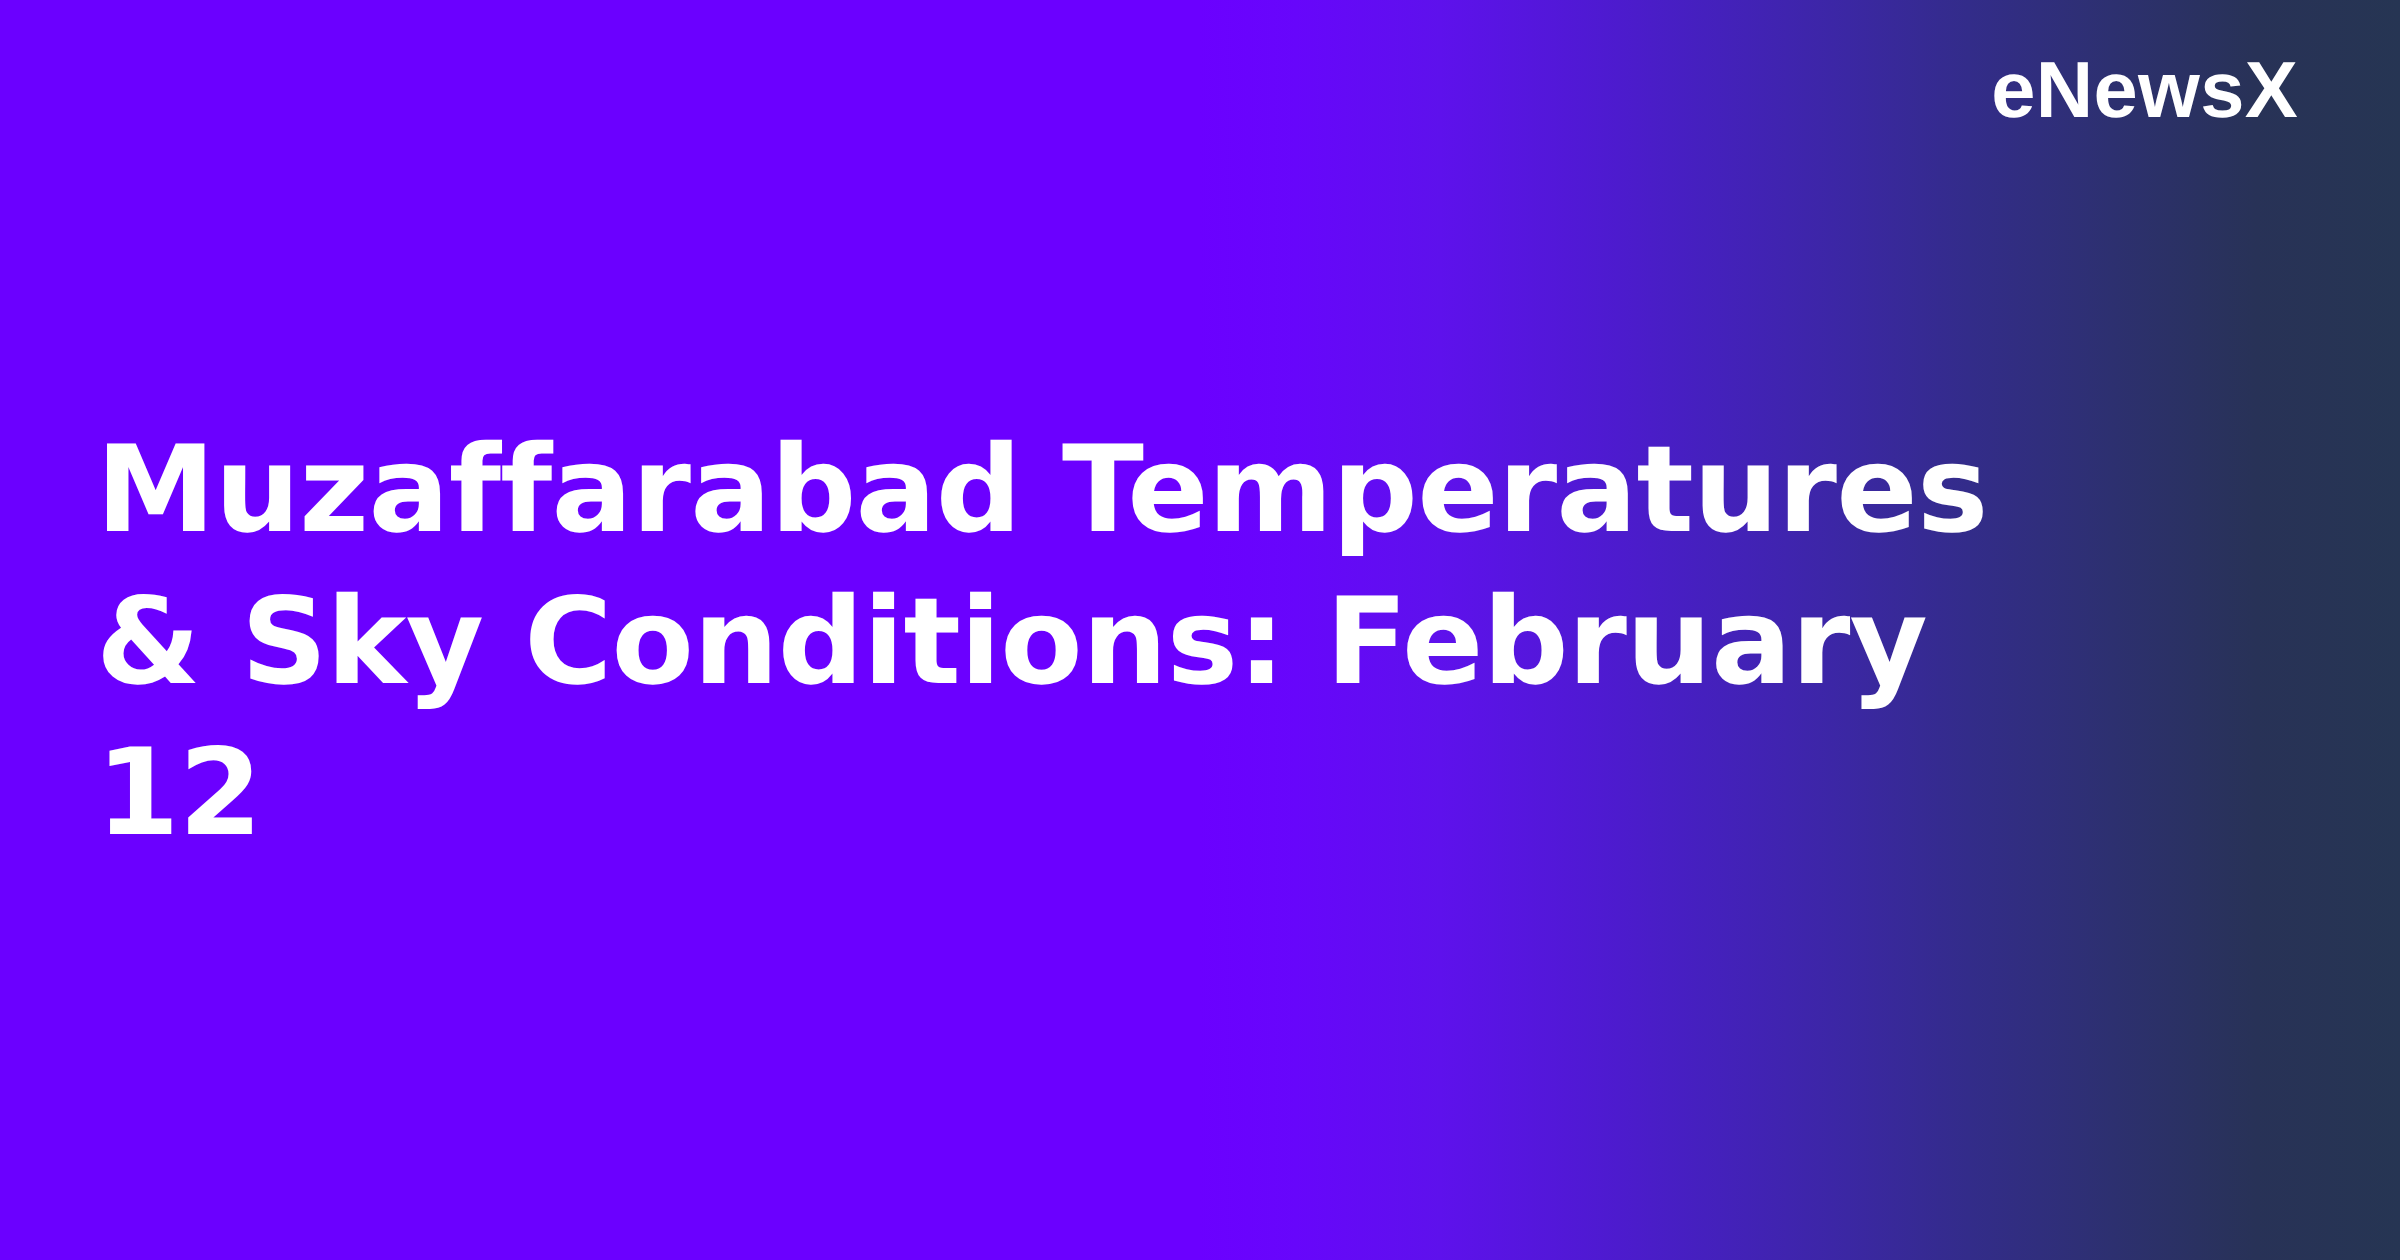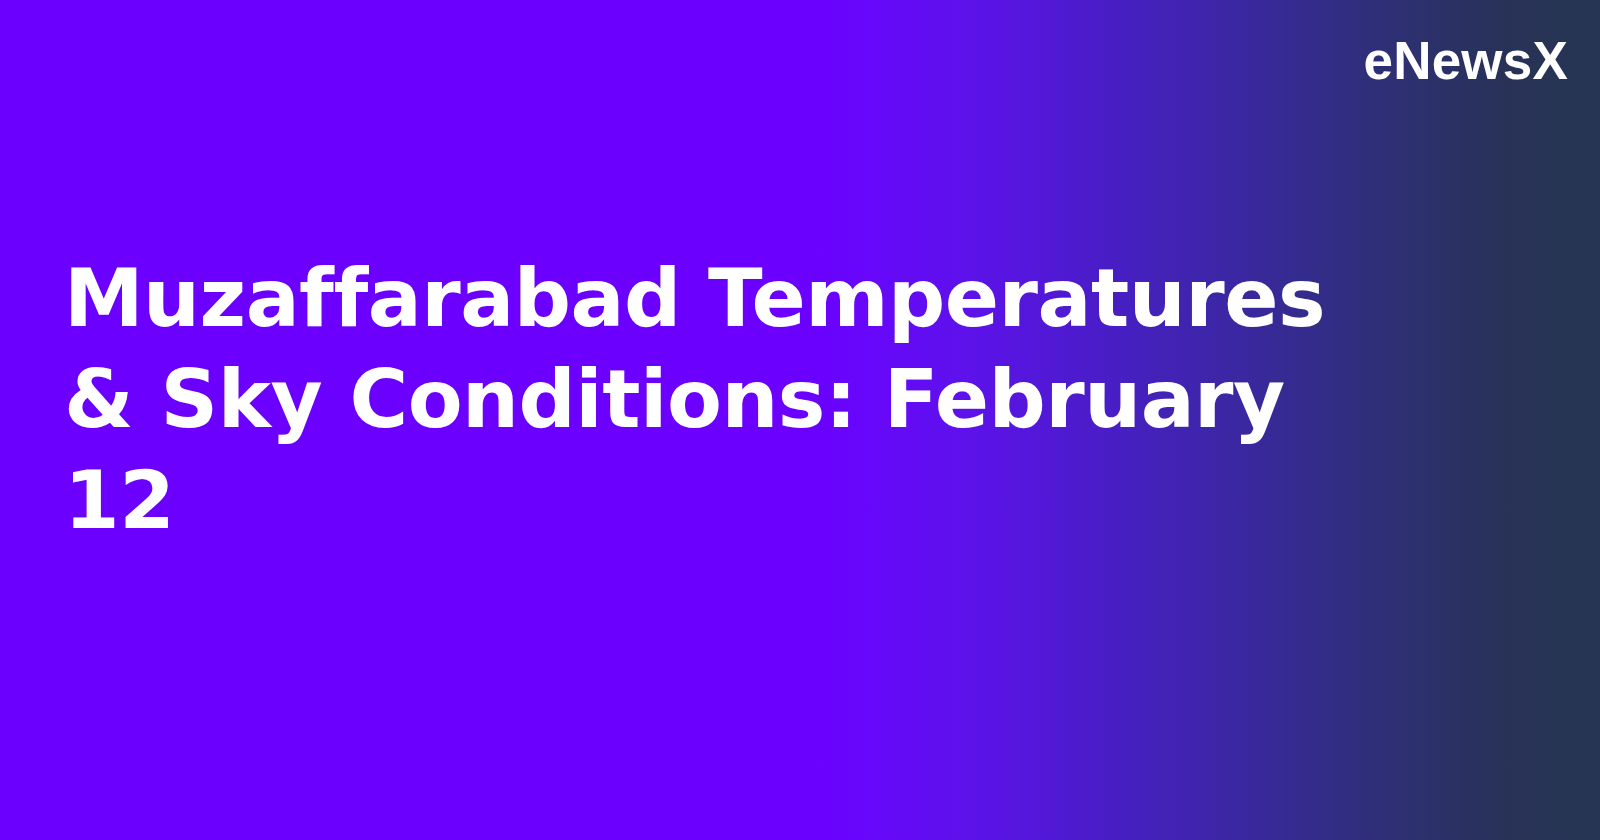--- a/index.html
+++ b/index.html
@@ -40,21 +40,21 @@
   
   .brand-row {
     position: absolute;
     top: 0;
     right: 0;
     width: 100%;
     height: 120px;
     display: flex;
     align-items: center;
     justify-content: flex-end;
-    padding-right: 32px;
+    padding-right: 68px;
   }
 
   .brand-logo {
     font-family: "Liberation Sans", "DejaVu Sans", sans-serif;
     font-size: 53px;
     font-weight: 700;
     line-height: 1;
     color: #FFFFFF;
     letter-spacing: 0.2px;
     white-space: nowrap;
@@ -69,20 +69,21 @@
   }
 
   .headline {
     font-family: "DejaVu Sans", "Liberation Sans", sans-serif;
     font-size: 80px;
     font-weight: 700;
     line-height: 101px;
     color: #FFFFFF;
     letter-spacing: -0.5px;
     word-wrap: break-word;
+    margin-top: 28px;
   }
 </style>
 </head>
 <body>
 
 <div class="banner">
 
   <div class="brand-row">
     <div class="brand-logo">eNewsX</div>
   </div>

